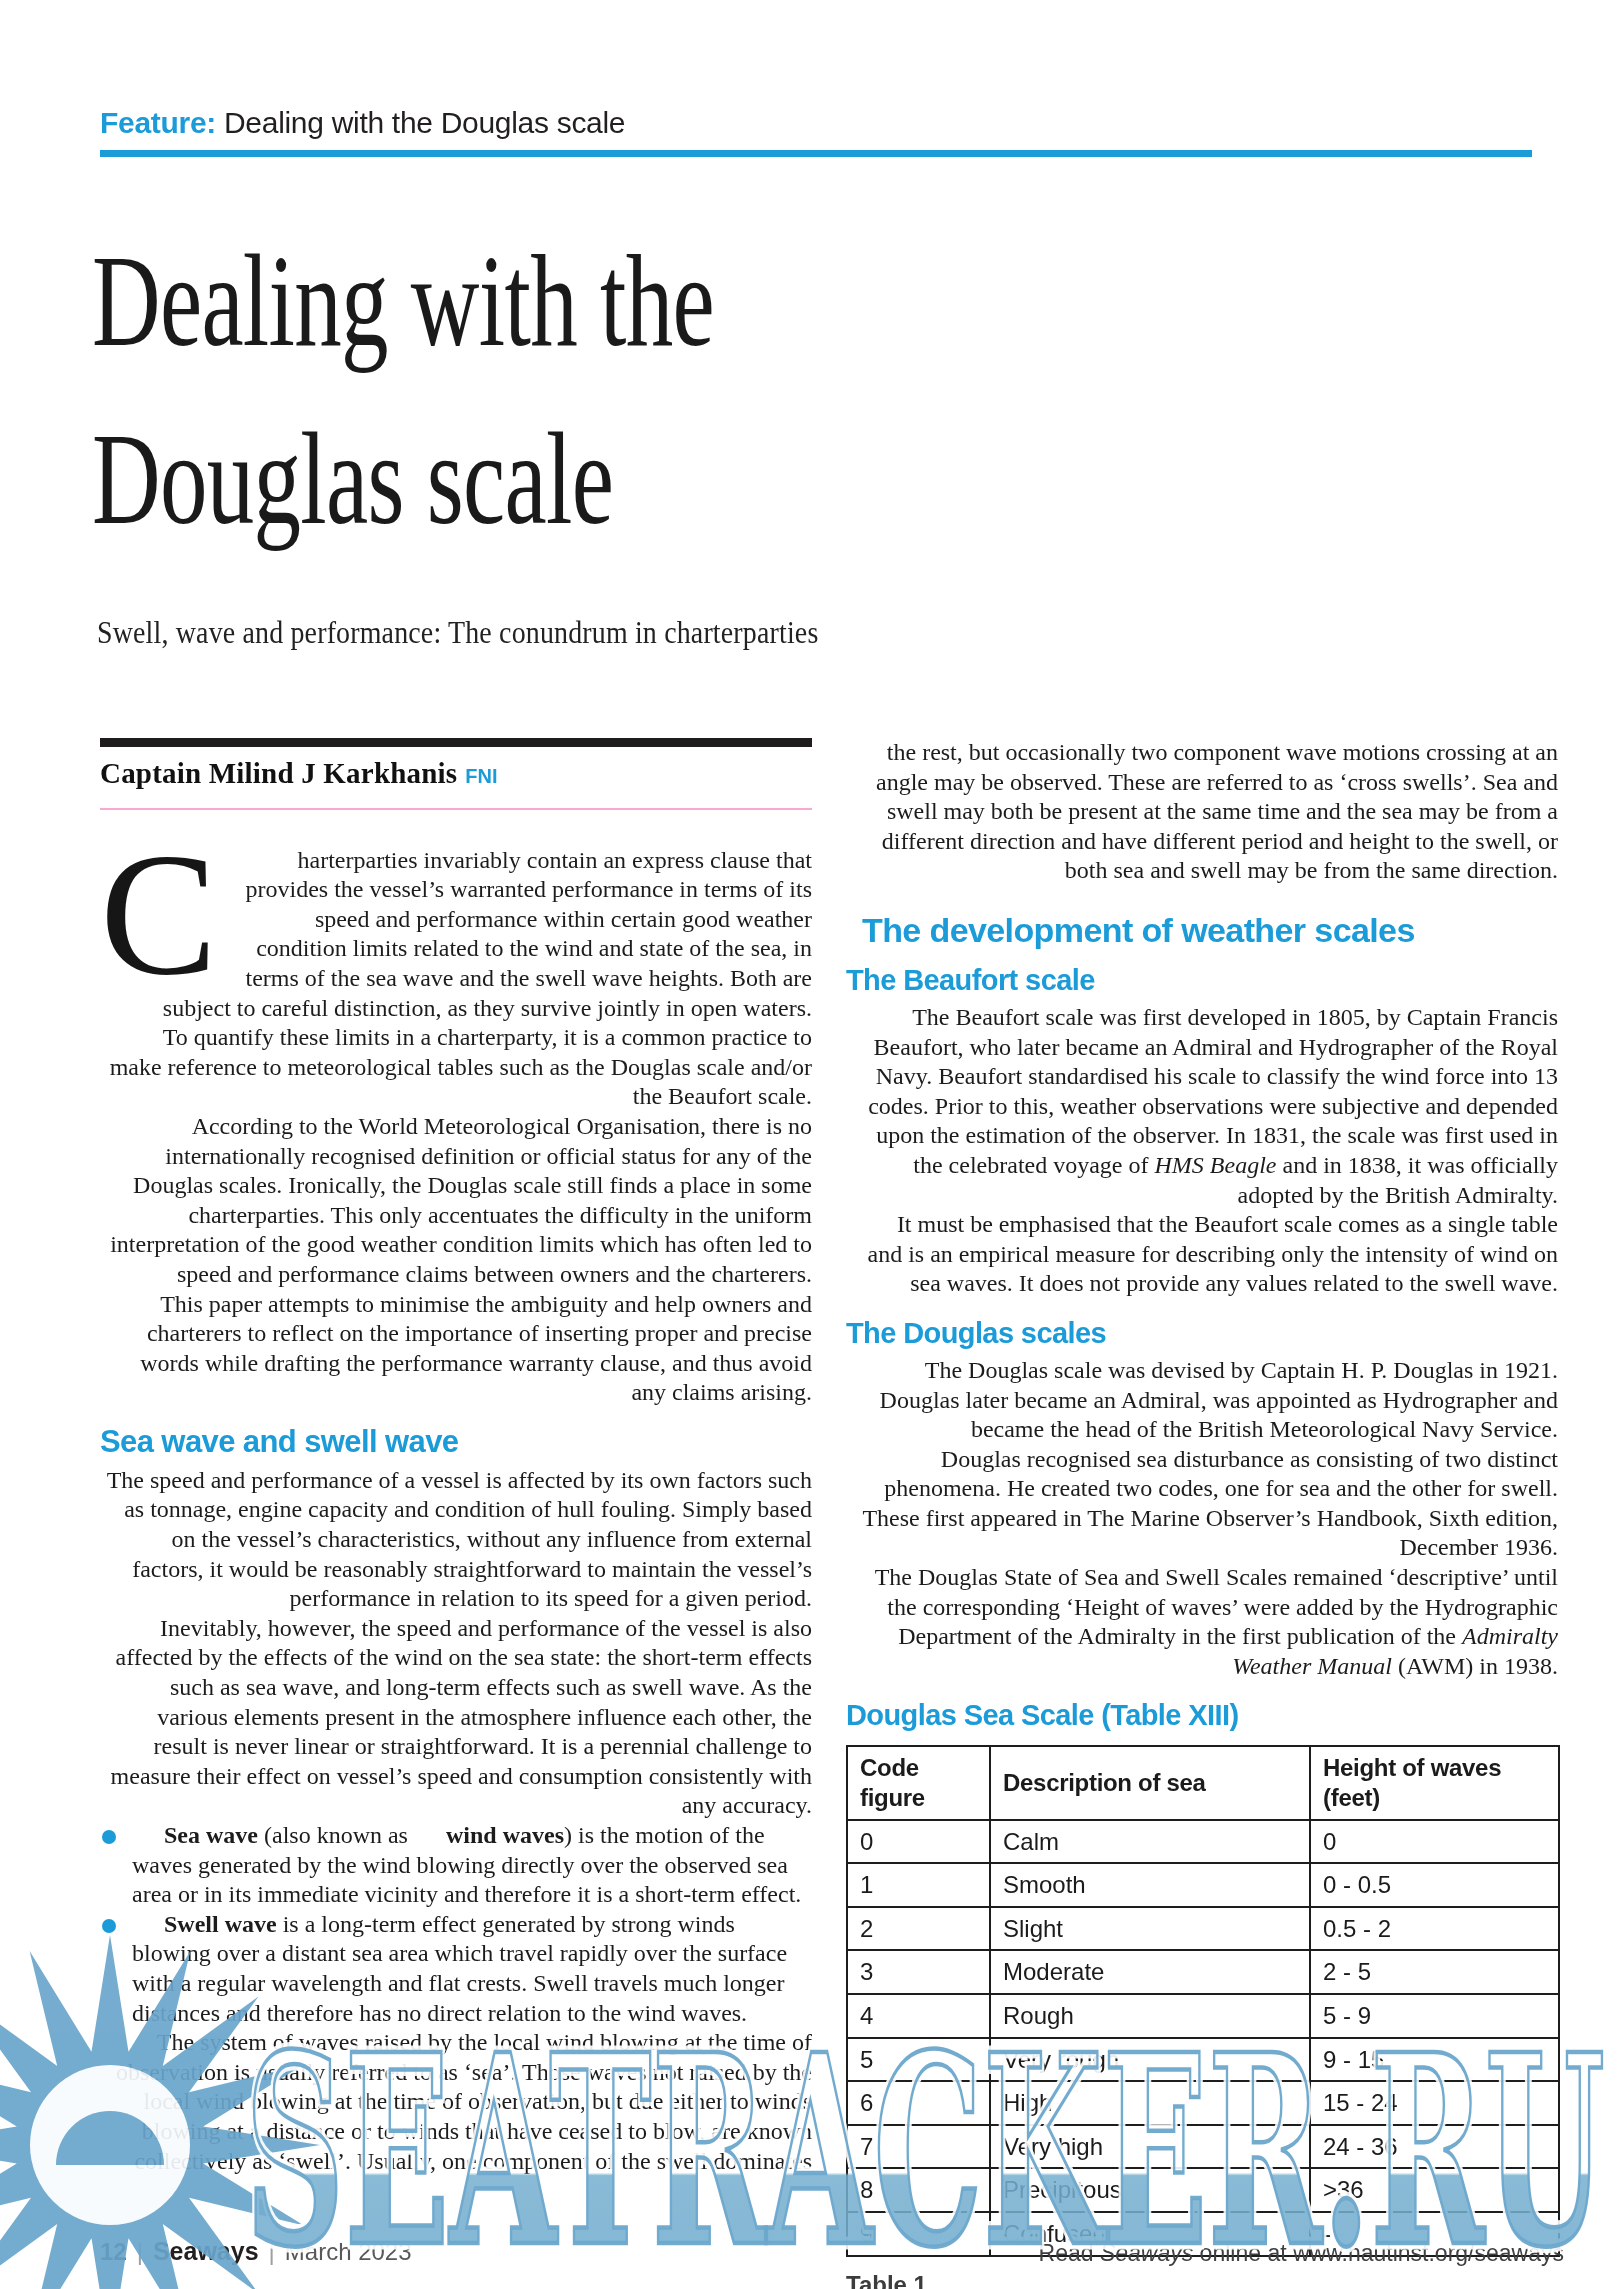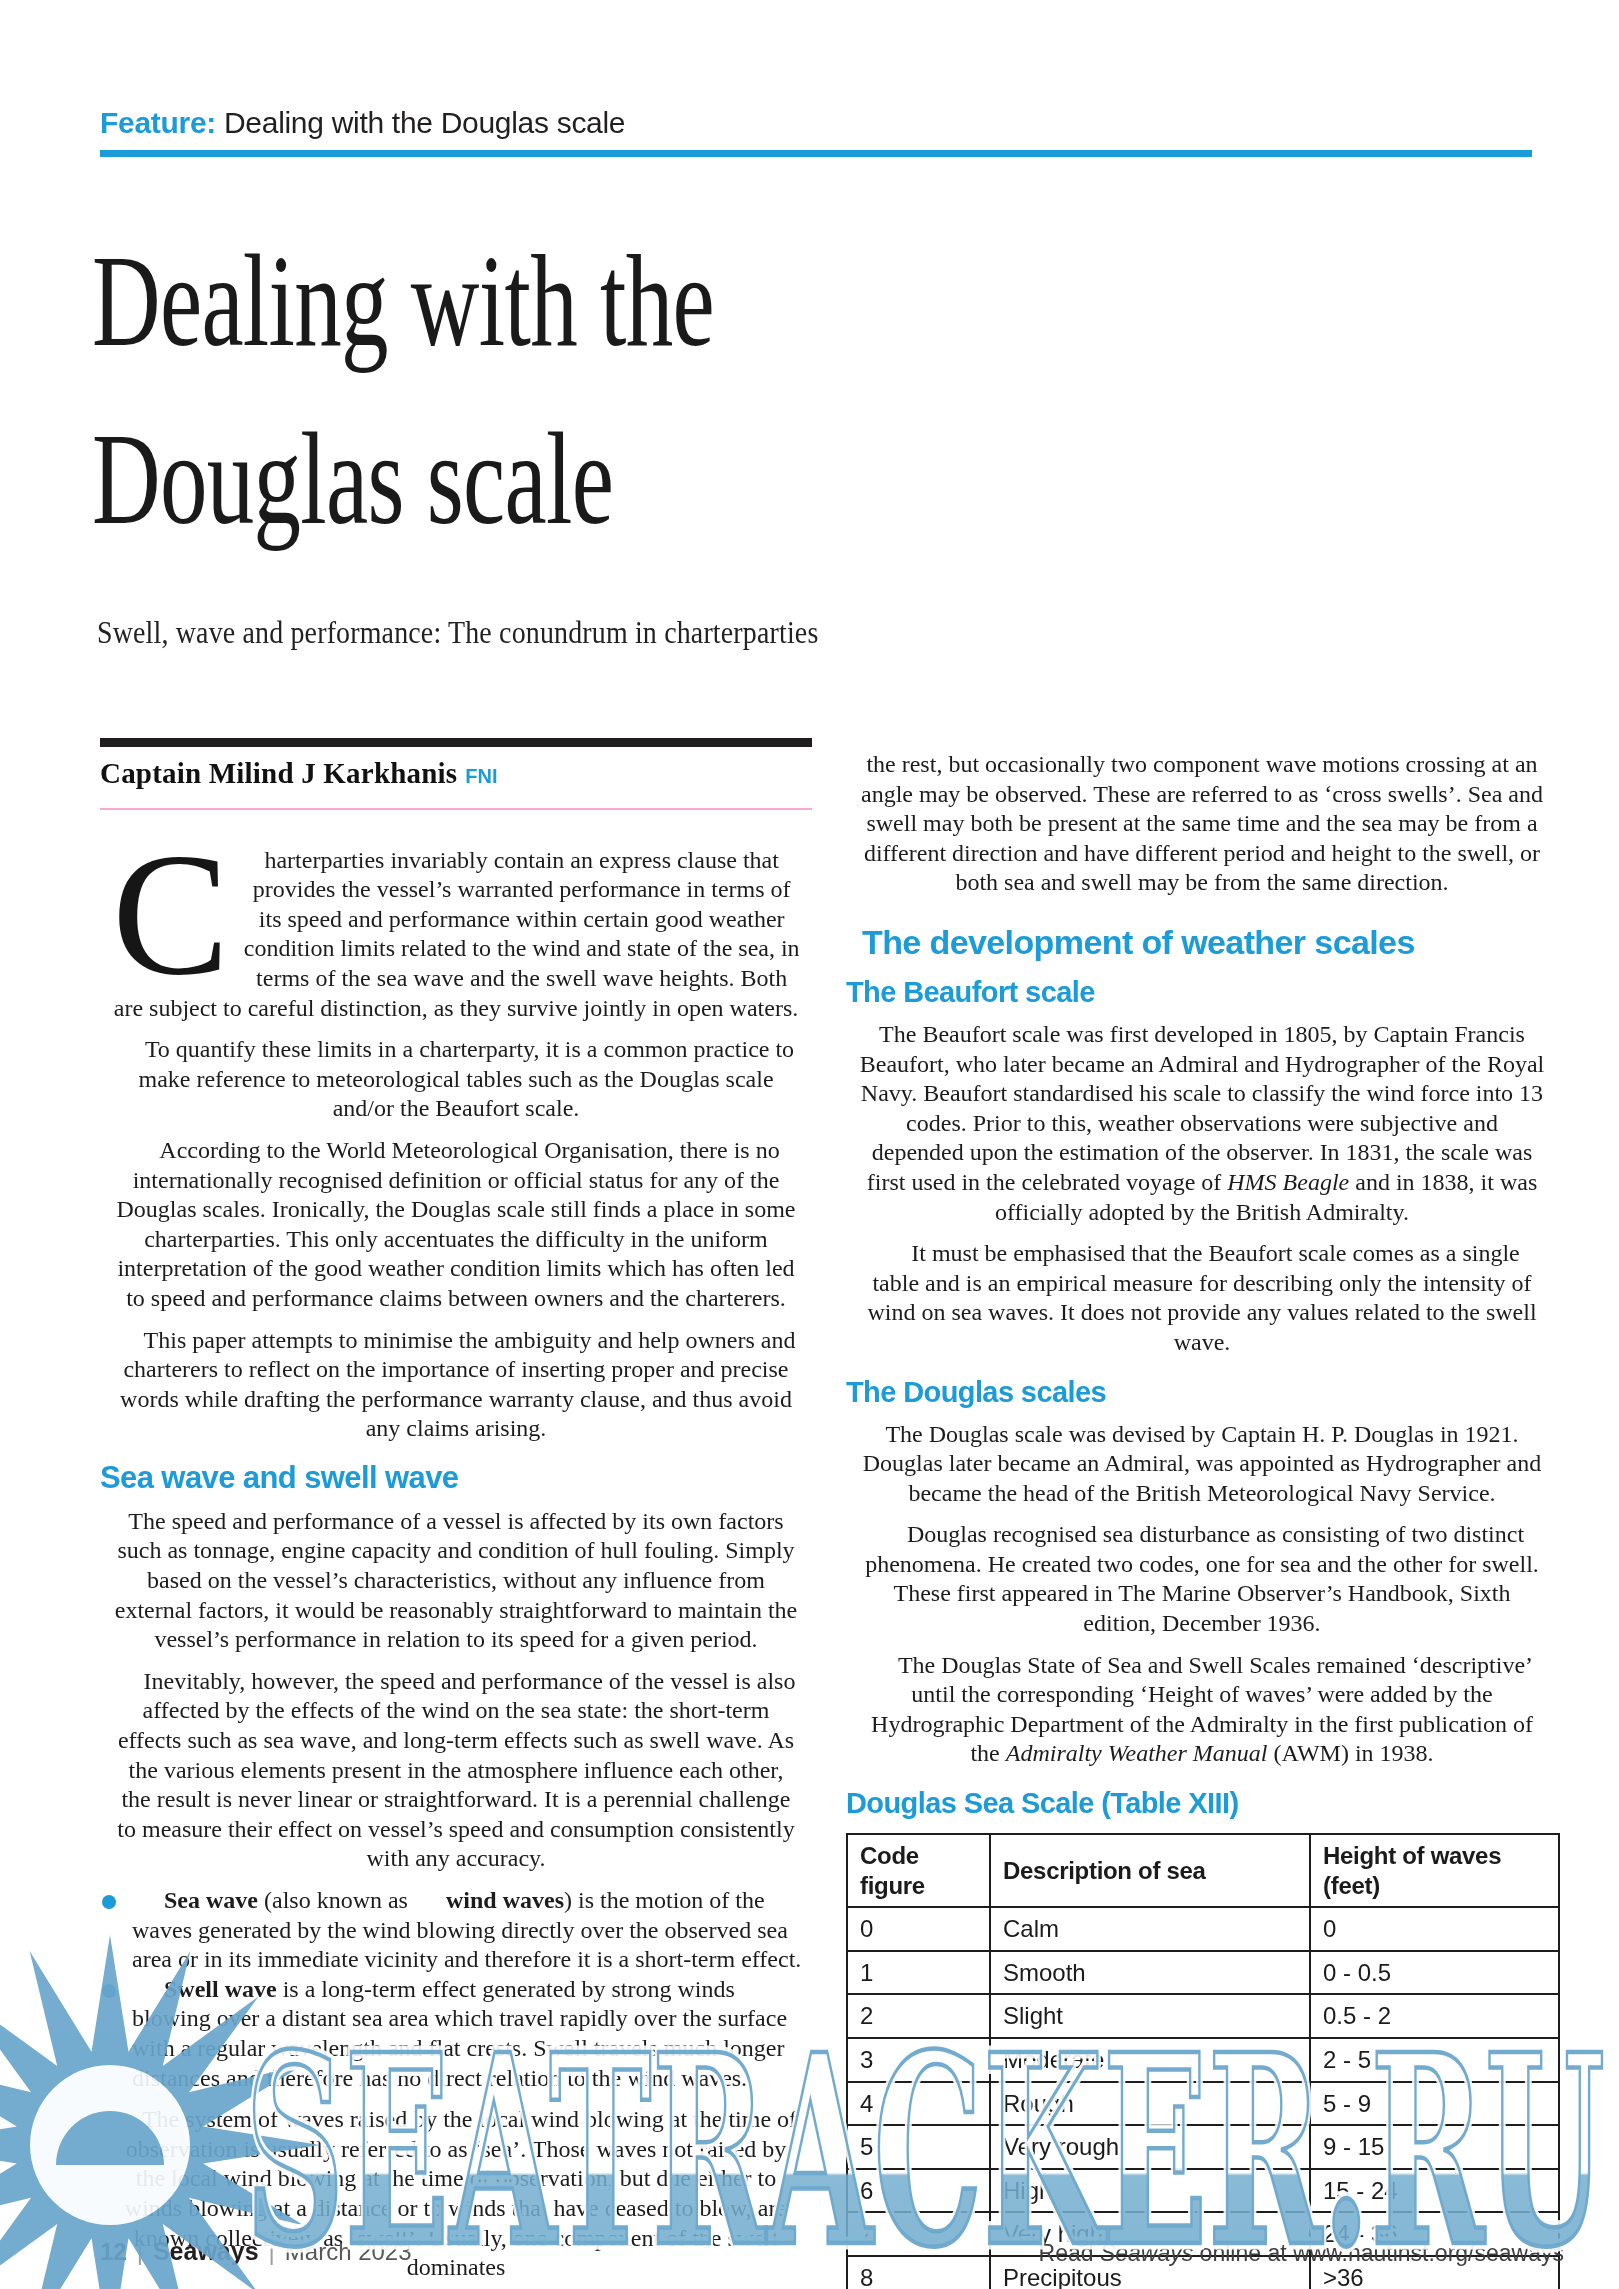--- a/index.html
+++ b/index.html
@@ -28,21 +28,21 @@
   }
   .article-subtitle{
     position:absolute; left:97px; top:615px;
     font-size:31px; color:#222; transform:scaleX(0.9); transform-origin:left top;
     white-space:nowrap; letter-spacing:0.2px;
   }
   
   .col{ position:absolute; top:738px; width:712px; font-size:24px; line-height:29.6px; }
   .col-left{ left:100px; }
   .col-right{ left:846px; }
-  .col p{ margin:12px; text-align:center; }
+  .col p{ margin:0; text-align:right; }
   .col p.ind{ text-indent:27px; }
   
   .author-block{
     border-top:9px solid #1f1d1e; border-bottom:2px solid #f9a8d4;
     padding:12px 0 16px 0;
   }
   .author-name{ font-weight:700; font-size:29px; letter-spacing:0.2px; color:#111;}
   .author-suffix{
     font-family:"Liberation Sans", sans-serif; font-weight:700;
     font-size:20px; color:#1b9bd8; margin-left:8px;

